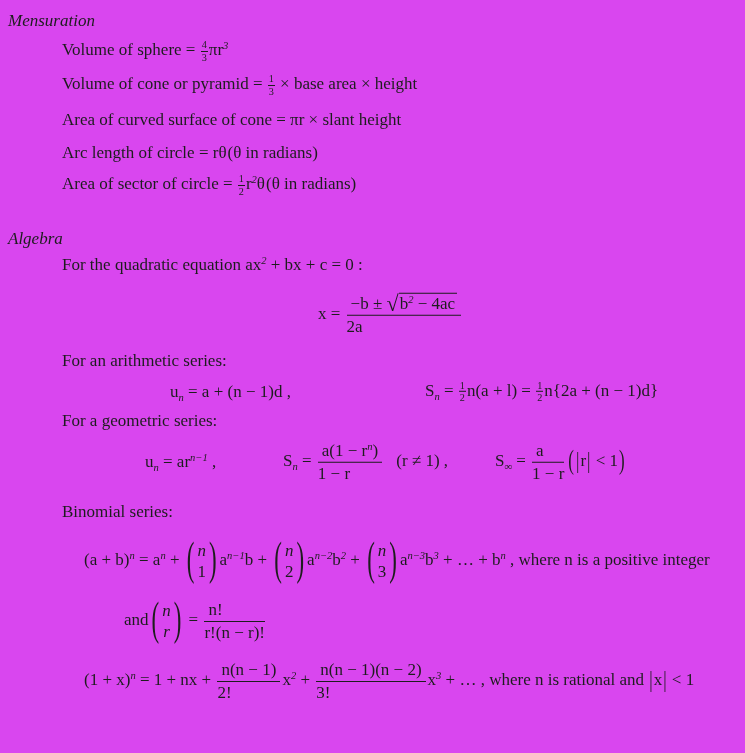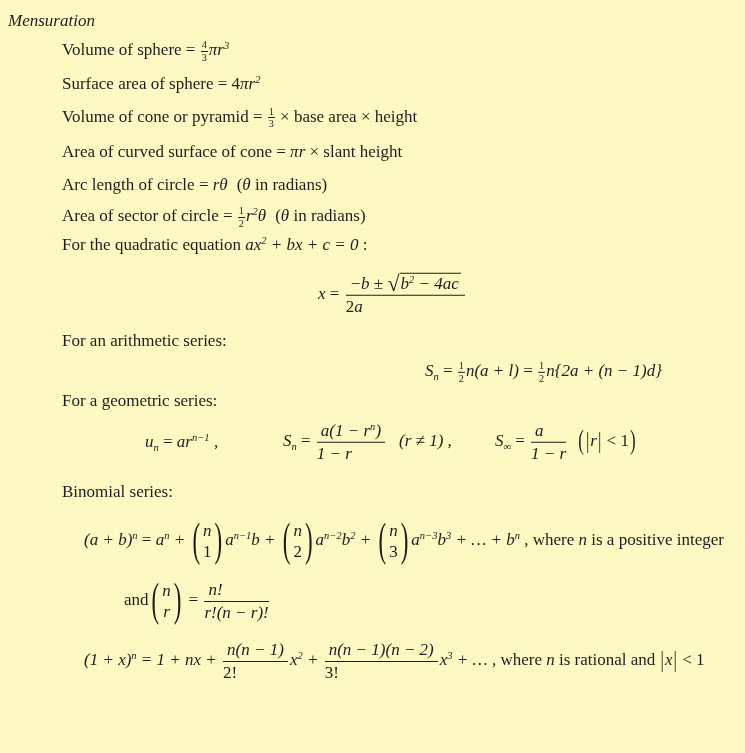--- a/index.html
+++ b/index.html
@@ -1,76 +1,77 @@
 <!DOCTYPE html>
 <html><head>
 <meta charset="utf-8">
 <style>
   html,body{margin:0;padding:0;background:#ffffff;}
   .page{
     width:745px;height:753px;box-sizing:border-box;overflow:hidden;
-    background:#fef9c3;color:#1d1d1d;
+    background:#d946ef;color:#1d1d1d;
     font-family:"Liberation Serif","DejaVu Serif",serif;
     font-size:17px;line-height:1.3;position:relative;
     padding:10px 4px 0 8px;
   }
   .hd{font-style:italic;height:22px;}
   .fl{margin-left:54px;white-space:nowrap;}
-  .m{font-style:italic;}
+  .m{}
   .t{font-style:normal;}
   .sp{font-size:0.62em;vertical-align:0.55em;font-style:italic;line-height:0;}
   .sb{font-size:0.62em;vertical-align:-0.35em;font-style:italic;line-height:0;}
   .sfrac{display:inline-block;vertical-align:middle;text-align:center;font-size:0.6em;line-height:1.15;font-style:normal;margin:0 1px;}
   .sfrac .fn{display:block;border-bottom:1px solid currentColor;padding:0 1px;}
   .sfrac .fd{display:block;}
   .frac{display:inline-block;vertical-align:middle;text-align:left;line-height:1.25;margin:0 2px;}
   .frac .fn{display:block;border-bottom:1px solid currentColor;padding:0 4px 1px;}
   .frac .fd{display:block;padding-top:0;}
   .rad{font-size:1.3em;line-height:0;vertical-align:-0.12em;font-style:normal;}
   .radb{border-top:1px solid currentColor;padding:0 2px 0 1px;}
   .binom{display:inline-flex;align-items:center;vertical-align:middle;margin:0 3px;}
   .bp{display:inline-block;font-size:1.35em;line-height:1;transform:scaleY(2.05);font-style:normal;}
   .binom .col{display:flex;flex-direction:column;align-items:center;line-height:1.25;font-style:italic;padding:0 3px;}
   .bp2{display:inline-block;transform:scaleY(1.6);font-style:normal;padding:0 1px;}
   .bar{display:inline-block;transform:scaleY(1.4);padding:0 1px;font-style:normal;}
   .row{position:relative;}
   .abs{position:absolute;top:50%;transform:translateY(-50%);white-space:nowrap;line-height:22px;}
   .vrow{white-space:nowrap;}
-  .gap{margin-left:9px;}
+  .gap{margin-left:1px;}
   .gap2{margin-left:12px;}
 </style>
 </head>
 <body>
 
 <div class="page">
 
   <div class="hd">Mensuration</div>
 
   <div class="fl" style="margin-top:7px"><span class="t">Volume of sphere = </span><span class="sfrac"><span class="fn">4</span><span class="fd">3</span></span><span class="m">πr</span><span class="sp">3</span></div>
 
-  <div class="fl" style="margin-top:10px"><span class="t">Surface area of sphere = </span><span class="t">4</span><span class="m">πr</span><span class="sp">2</span></div>
 
   <div class="fl" style="margin-top:10px"><span class="t">Volume of cone or pyramid = </span><span class="sfrac"><span class="fn">1</span><span class="fd">3</span></span><span class="t"> × base area × height</span></div>
 
   <div class="fl" style="margin-top:11px"><span class="t">Area of curved surface of cone = </span><span class="m">πr</span><span class="t"> × slant height</span></div>
 
   <div class="fl" style="margin-top:11px"><span class="t">Arc length of circle = </span><span class="m">rθ</span><span class="t gap"><span class="t">(</span><span class="m">θ</span><span class="t"> in radians)</span></span></div>
 
   <div class="fl" style="margin-top:9px"><span class="t">Area of sector of circle = </span><span class="sfrac"><span class="fn">1</span><span class="fd">2</span></span><span class="m">r</span><span class="sp">2</span><span class="m">θ</span><span class="t gap"><span class="t">(</span><span class="m">θ</span><span class="t"> in radians)</span></span></div>
 
+  <div class="hd" style="margin-top:30px">Algebra</div>
 
   <div class="fl" style="margin-top:4px"><span class="t">For the quadratic equation </span><span class="m">ax</span><span class="sp">2</span><span class="m"> + bx + c = 0</span><span class="t"> :</span></div>
 
   <div class="row" style="height:58px;margin-top:10px">
     <span class="abs" style="left:310px"><span class="m">x</span><span class="t"> = </span><span class="frac"><span class="fn"><span class="m">−b ± </span><span class="rad">√</span><span class="radb"><span class="m">b</span><span class="sp">2</span><span class="m"> − 4ac</span></span></span><span class="fd"><span class="t">2</span><span class="m">a</span></span></span></span>
   </div>
 
   <div class="fl" style="margin-top:6px">For an arithmetic series:</div>
 
   <div class="row" style="height:36px;margin-top:2px">
+    <span class="abs" style="left:162px"><span class="m">u</span><span class="sb">n</span><span class="t"> = </span><span class="m">a + (n − 1)d</span><span class="m"> ,</span></span>
     <span class="abs" style="left:417px"><span class="m">S</span><span class="sb">n</span><span class="t"> = </span><span class="sfrac"><span class="fn">1</span><span class="fd">2</span></span><span class="m">n(a + l)</span><span class="t"> = </span><span class="sfrac"><span class="fn">1</span><span class="fd">2</span></span><span class="m">n{2a + (n − 1)d}</span></span>
   </div>
 
   <div class="fl" style="margin-top:0">For a geometric series:</div>
 
   <div class="row" style="height:56px;margin-top:2px">
     <span class="abs" style="left:137px"><span class="m">u</span><span class="sb">n</span><span class="t"> = </span><span class="m">ar</span><span class="sp">n−1</span><span class="m"> ,</span></span>
     <span class="abs" style="left:275px"><span class="m">S</span><span class="sb">n</span><span class="t"> = </span><span class="frac"><span class="fn"><span class="m">a(1 − r</span><span class="sp">n</span><span class="m">)</span></span><span class="fd"><span class="m">1 − r</span></span></span><span class="m gap2">(r ≠ 1) ,</span></span>
     <span class="abs" style="left:487px"><span class="m">S</span><span class="sb">∞</span><span class="t"> = </span><span class="frac"><span class="fn"><span class="m">a</span></span><span class="fd"><span class="m">1 − r</span></span></span><span class="gap"><span class="bp2">(</span><span class="bar">|</span><span class="m">r</span><span class="bar">|</span><span class="t"> &lt; 1</span><span class="bp2">)</span></span></span>
   </div>

